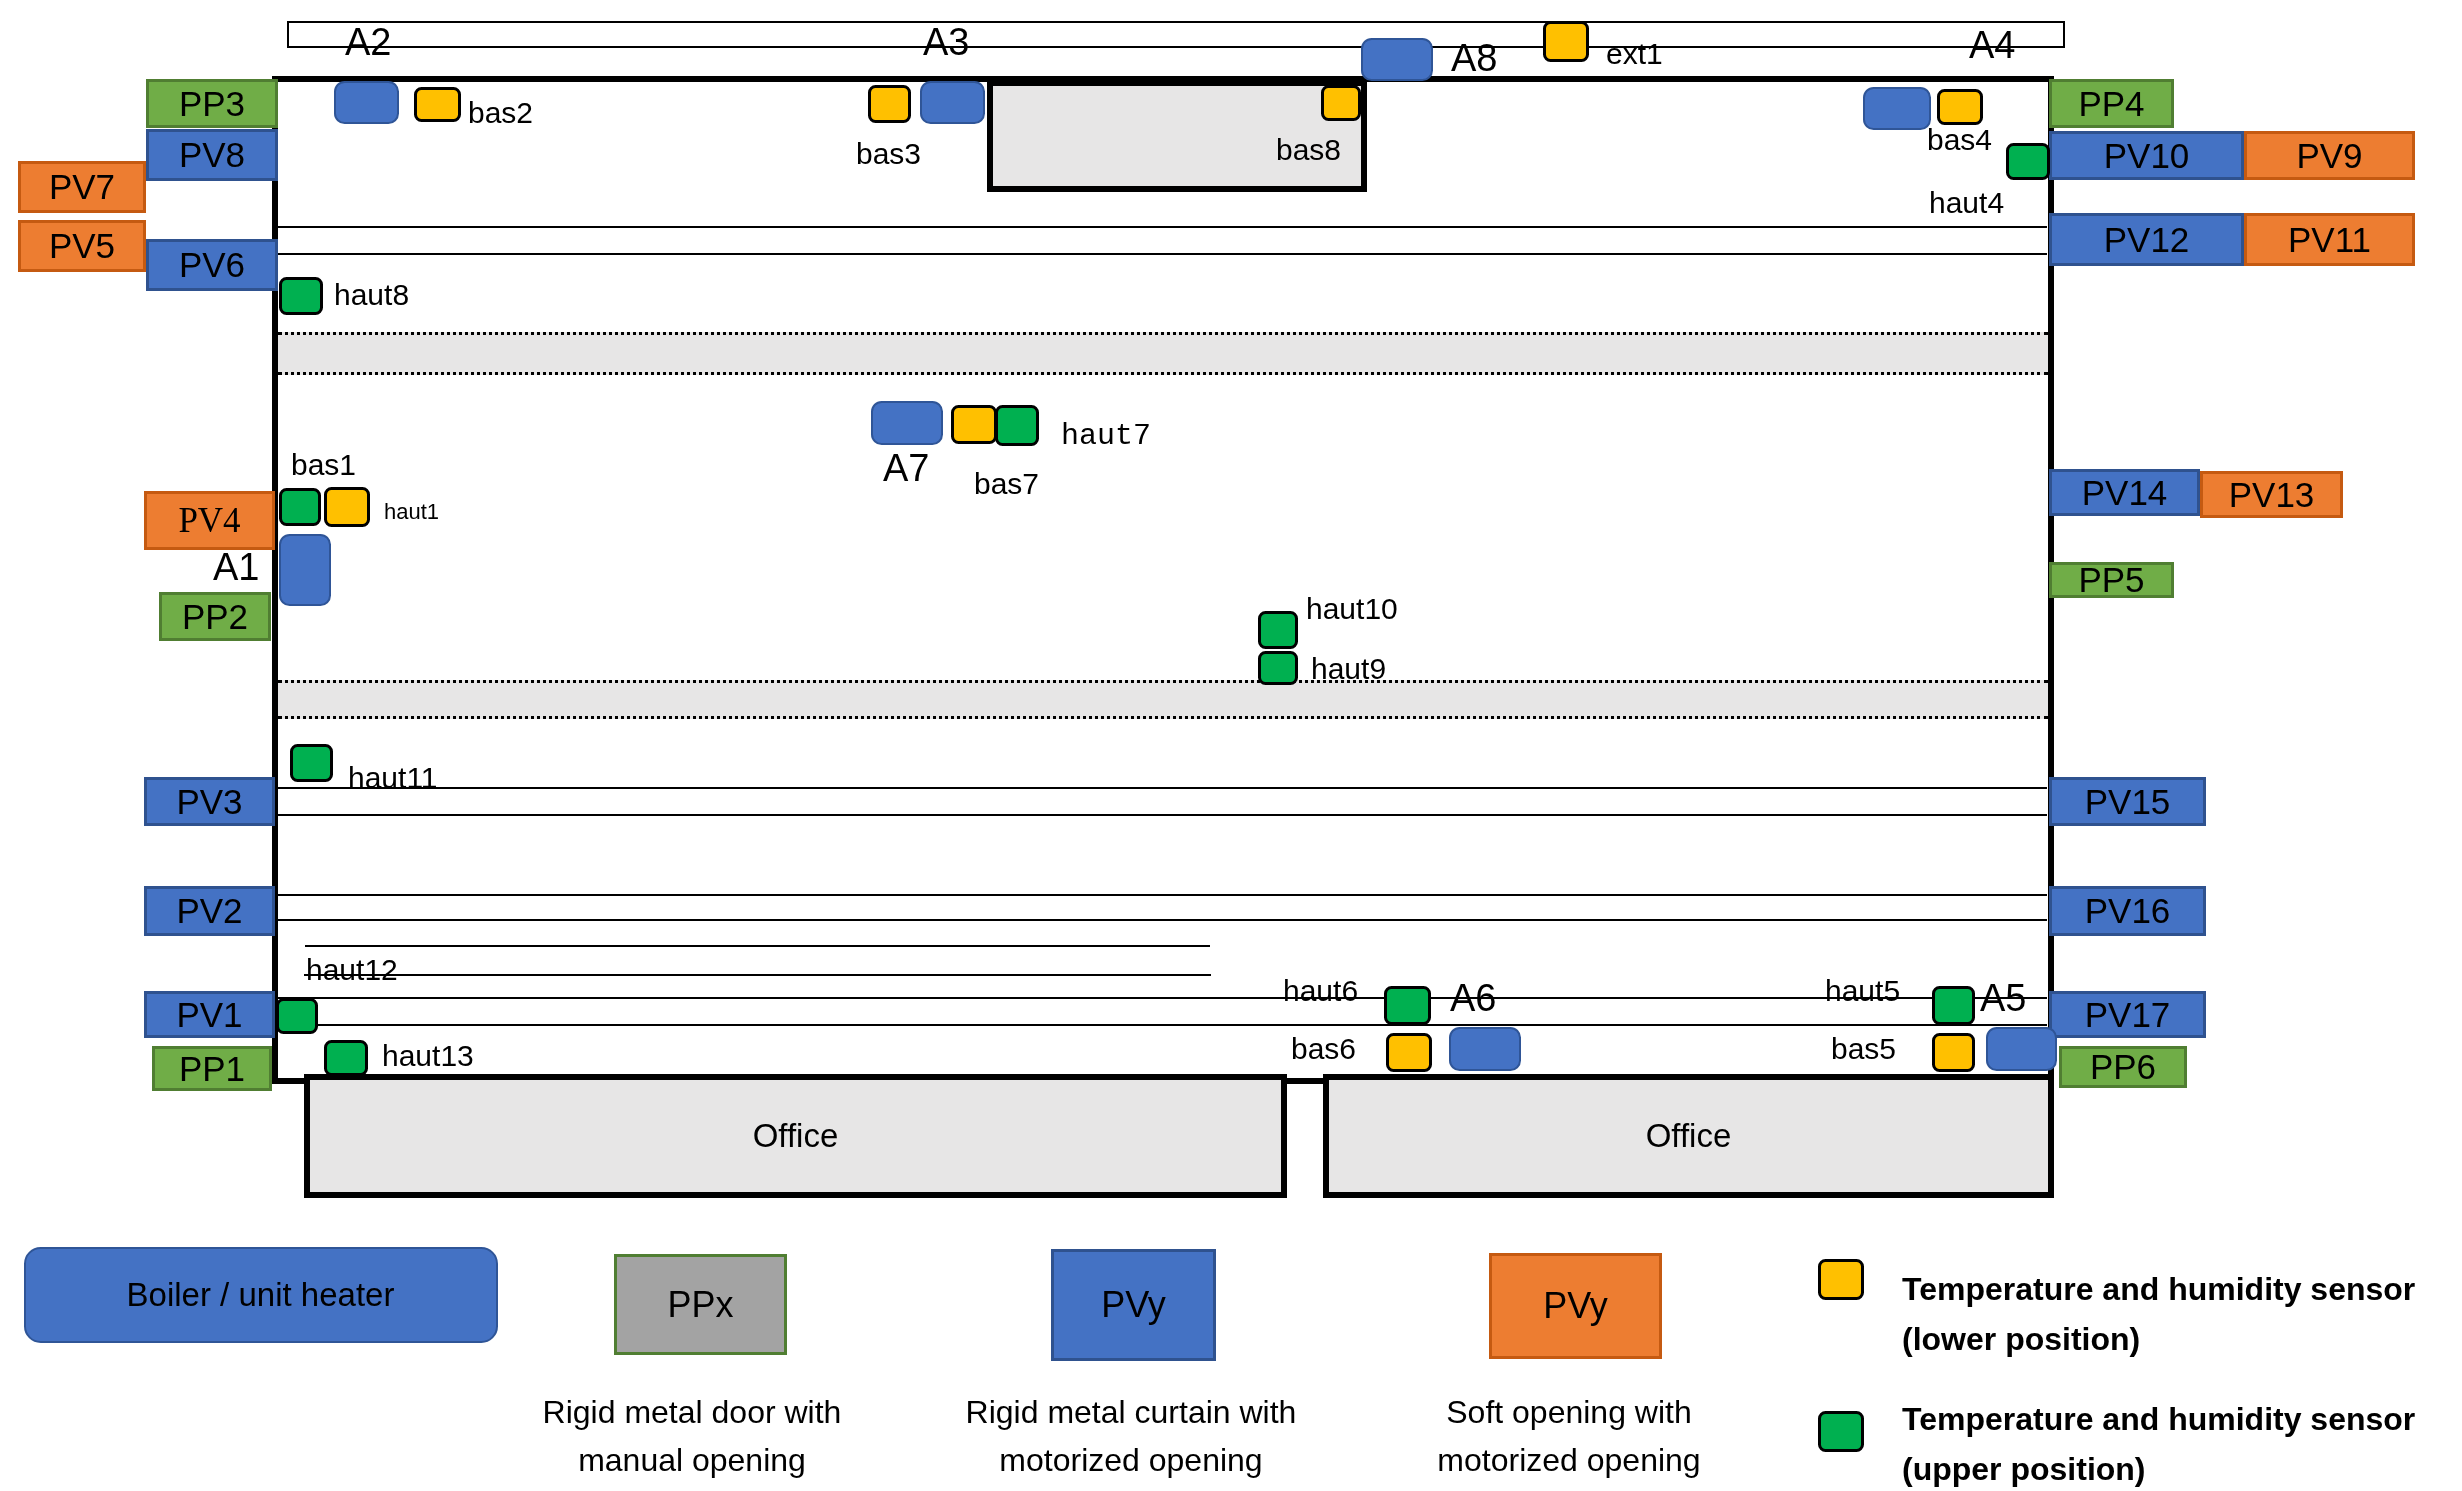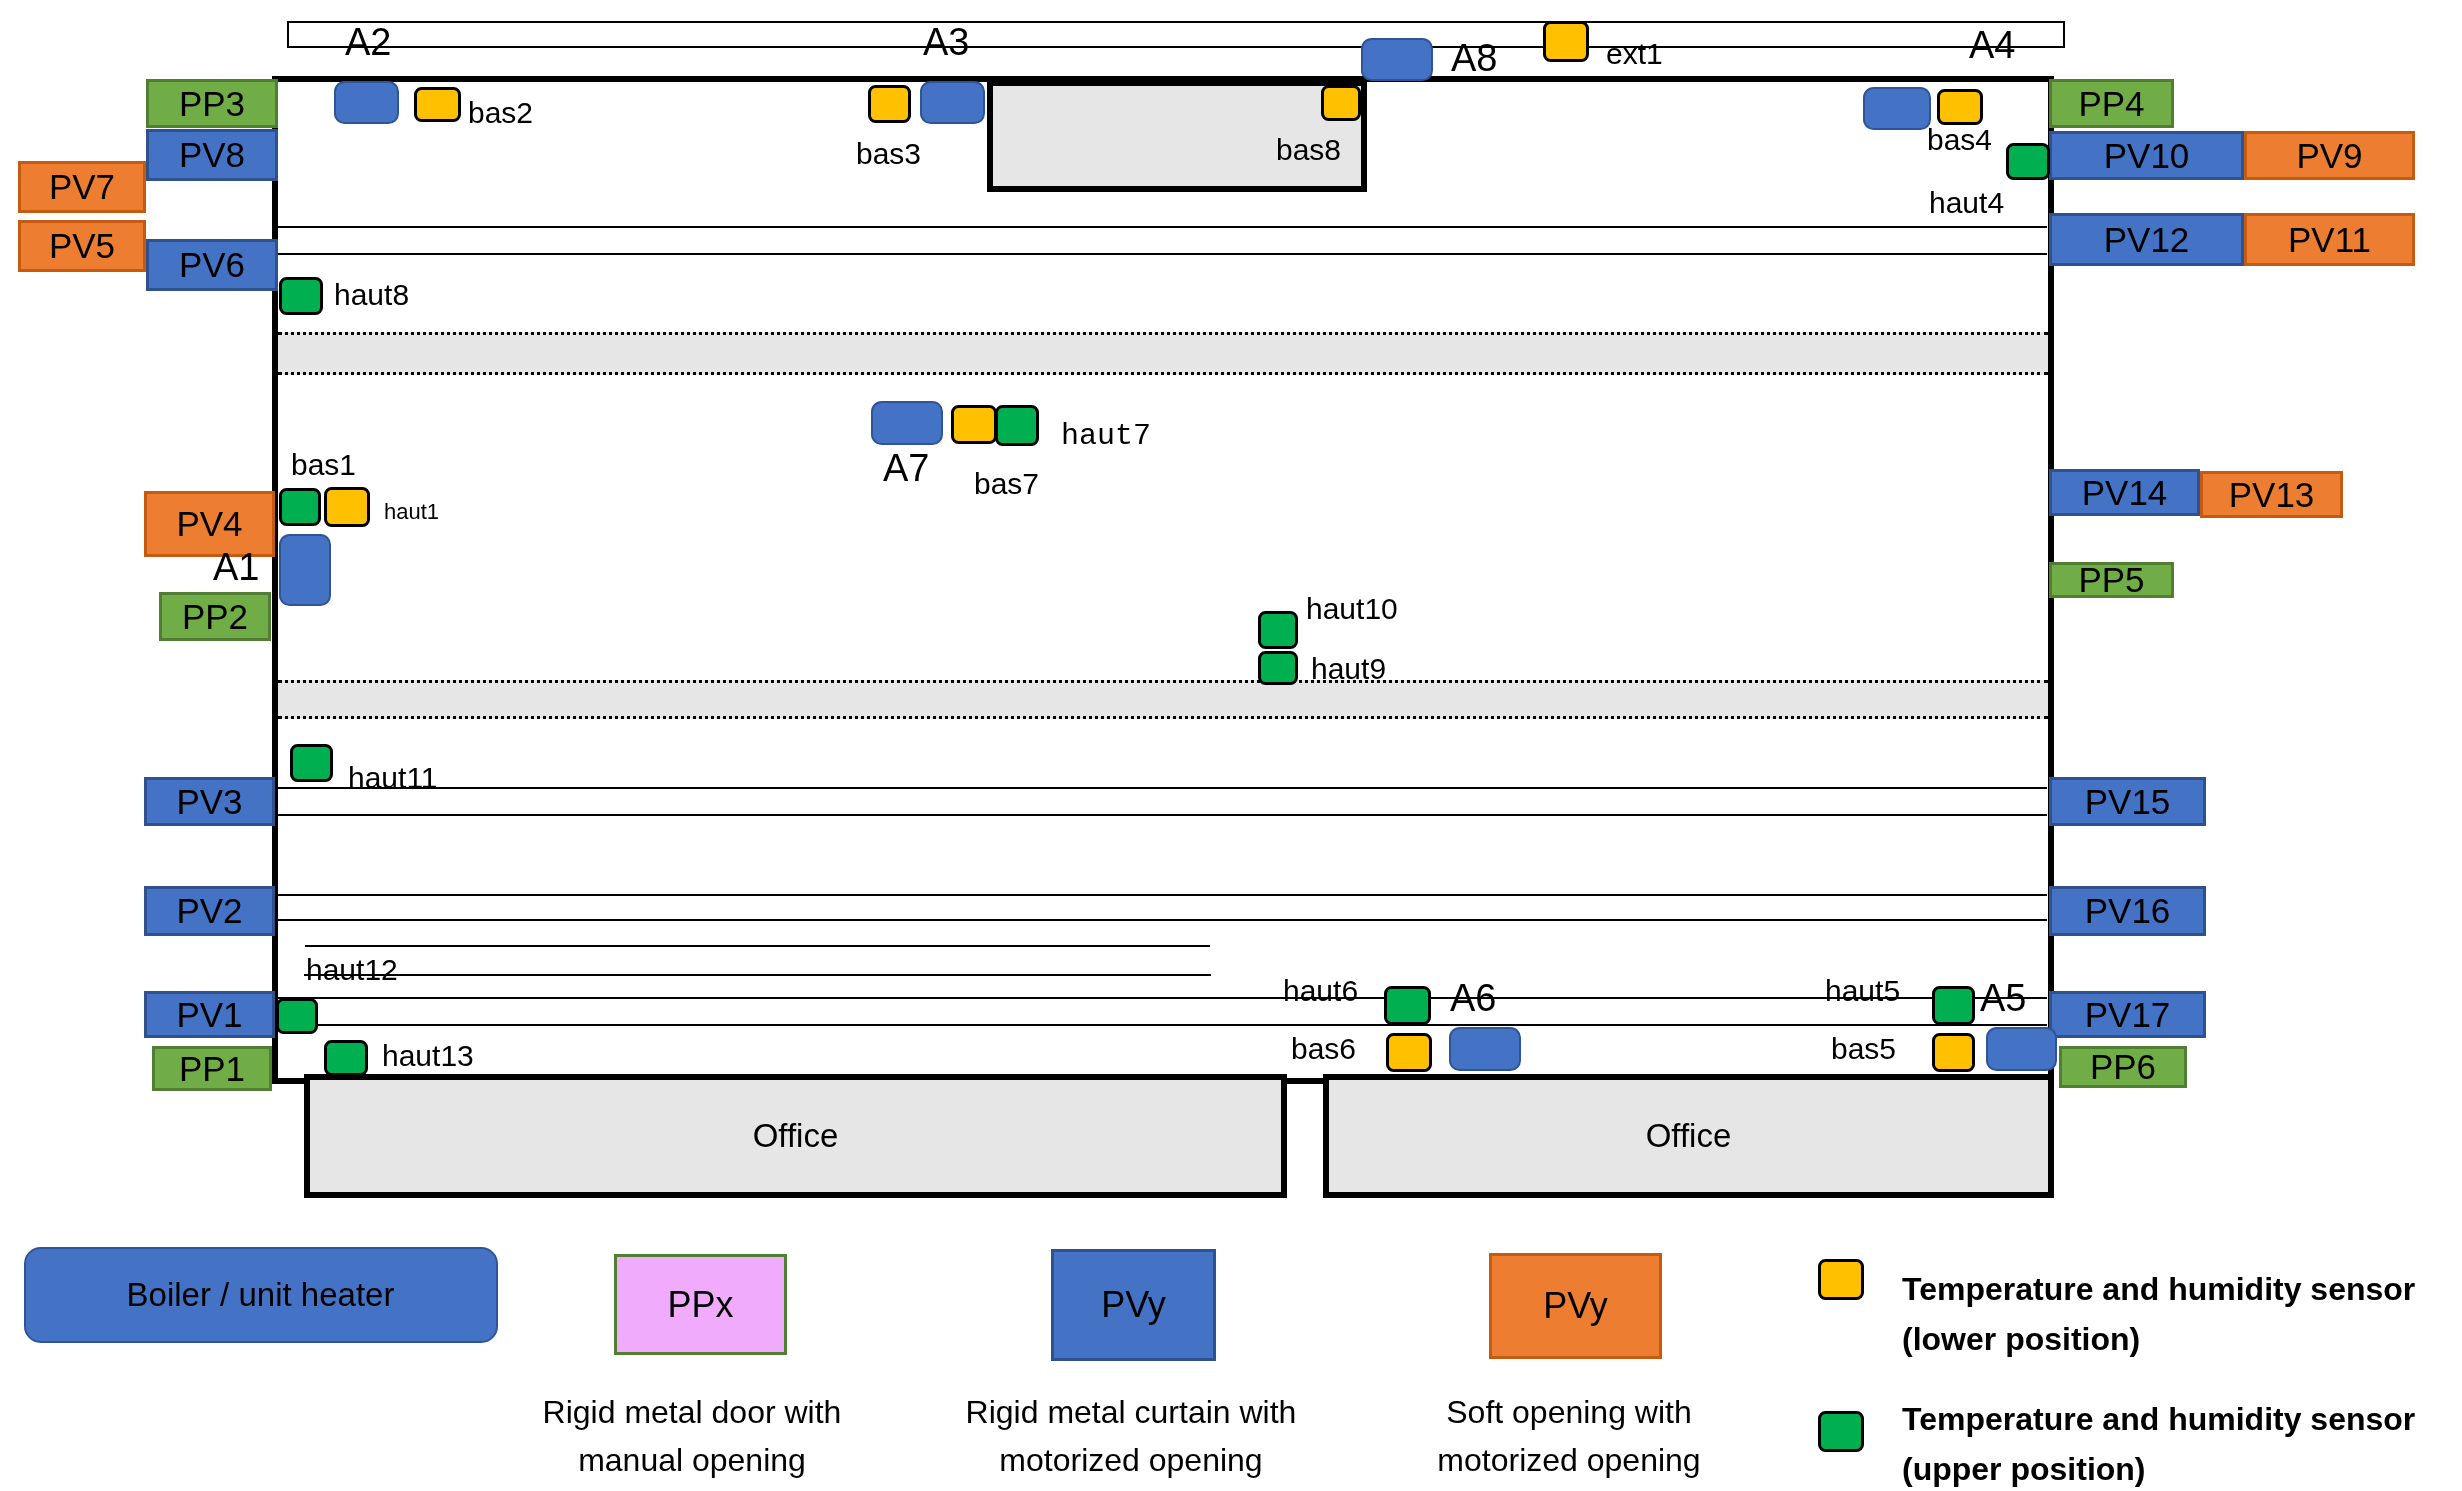--- a/index.html
+++ b/index.html
@@ -56,21 +56,21 @@
       <div class="room" style="left: 1323px; top: 1074px; width: 731px; height: 124px;">
         <span class="room-label">Office</span>
       </div>
     </div>
   <div id="layer-boxes">
       <div class="doorbox" style="left: 146px; top: 79px; width: 132px; height: 49px; background: rgb(112, 173, 71); border: 3px solid rgb(80, 126, 50);">PP3</div>
       <div class="doorbox" style="left: 18px; top: 129px; width: 128px; height: 52px; background: rgb(237, 125, 49); border: 3px solid rgb(197, 90, 17); margin-top: 32px;">PV7</div>
       <div class="doorbox" style="left: 146px; top: 129px; width: 132px; height: 52px; background: rgb(68, 114, 196); border: 3px solid rgb(47, 82, 143);">PV8</div>
       <div class="doorbox" style="left: 18px; top: 220px; width: 128px; height: 52px; background: rgb(237, 125, 49); border: 3px solid rgb(197, 90, 17);">PV5</div>
       <div class="doorbox" style="left: 146px; top: 220px; width: 132px; height: 52px; background: rgb(68, 114, 196); border: 3px solid rgb(47, 82, 143); margin-top: 19px;">PV6</div>
-      <div class="doorbox" style="left: 144px; top: 491px; width: 131px; height: 66px; background: rgb(237, 125, 49); border: 3px solid rgb(197, 90, 17);">PV4</div>
+      <div class="doorbox" style="left: 144px; top: 491px; width: 131px; height: 59px; background: rgb(237, 125, 49); border: 3px solid rgb(197, 90, 17); font-family: Liberation Serif, serif;">PV4</div>
       <div class="doorbox" style="left: 159px; top: 592px; width: 112px; height: 49px; background: rgb(112, 173, 71); border: 3px solid rgb(80, 126, 50);">PP2</div>
       <div class="doorbox" style="left: 144px; top: 777px; width: 131px; height: 49px; background: rgb(68, 114, 196); border: 3px solid rgb(47, 82, 143);">PV3</div>
       <div class="doorbox" style="left: 144px; top: 886px; width: 131px; height: 50px; background: rgb(68, 114, 196); border: 3px solid rgb(47, 82, 143);">PV2</div>
       <div class="doorbox" style="left: 144px; top: 991px; width: 131px; height: 47px; background: rgb(68, 114, 196); border: 3px solid rgb(47, 82, 143);">PV1</div>
       <div class="doorbox" style="left: 152px; top: 1046px; width: 120px; height: 45px; background: rgb(112, 173, 71); border: 3px solid rgb(80, 126, 50);">PP1</div>
       <div class="doorbox" style="left: 2049px; top: 79px; width: 125px; height: 49px; background: rgb(112, 173, 71); border: 3px solid rgb(80, 126, 50);">PP4</div>
       <div class="doorbox" style="left: 2049px; top: 131px; width: 195px; height: 49px; background: rgb(68, 114, 196); border: 3px solid rgb(47, 82, 143);">PV10</div>
       <div class="doorbox" style="left: 2244px; top: 131px; width: 171px; height: 49px; background: rgb(237, 125, 49); border: 3px solid rgb(197, 90, 17);">PV9</div>
       <div class="doorbox" style="left: 2049px; top: 213px; width: 195px; height: 53px; background: rgb(68, 114, 196); border: 3px solid rgb(47, 82, 143);">PV12</div>
       <div class="doorbox" style="left: 2244px; top: 213px; width: 171px; height: 53px; background: rgb(237, 125, 49); border: 3px solid rgb(197, 90, 17);">PV11</div>
@@ -139,21 +139,21 @@
       <div class="txt" style="left: 382px; top: 1040px; font-size: 30px;">haut13</div>
       <div class="txt" style="left: 1283px; top: 975px; font-size: 30px;">haut6</div>
       <div class="txt" style="left: 1450px; top: 979px; font-size: 38px;">A6</div>
       <div class="txt" style="left: 1291px; top: 1033px; font-size: 30px;">bas6</div>
       <div class="txt" style="left: 1825px; top: 975px; font-size: 30px;">haut5</div>
       <div class="txt" style="left: 1980px; top: 979px; font-size: 38px;">A5</div>
       <div class="txt" style="left: 1831px; top: 1033px; font-size: 30px;">bas5</div>
     </div>
   <div id="layer-legend">
       <div class="legend-label" style="left: 23.5px; top: 1247px; width: 470px; height: 92px; background: rgb(68, 114, 196); border: 2.3px solid rgb(47, 85, 151); border-radius: 16.7px; font-size: 33px;">Boiler / unit heater</div>
-      <div class="legend-label" style="left: 614px; top: 1254px; width: 167px; height: 95px; background: #f0abfc; border: 3px solid rgb(80, 126, 50); font-size: 36px;">PPx</div>
+      <div class="legend-label" style="left: 614px; top: 1254px; width: 167px; height: 95px; background: #a3a3a3; border: 3px solid rgb(80, 126, 50); font-size: 36px;">PPx</div>
       <div class="txt ctr" style="left: 692px; top: 1396px; font-size: 32px;">Rigid metal door with</div>
       <div class="txt ctr" style="left: 692px; top: 1444px; font-size: 32px;">manual opening</div>
       <div class="legend-label" style="left: 1051px; top: 1249px; width: 159px; height: 106px; background: rgb(68, 114, 196); border: 3px solid rgb(47, 82, 143); font-size: 36px;">PVy</div>
       <div class="txt ctr" style="left: 1131px; top: 1396px; font-size: 32px;">Rigid metal curtain with</div>
       <div class="txt ctr" style="left: 1131px; top: 1444px; font-size: 32px;">motorized opening</div>
       <div class="legend-label" style="left: 1489px; top: 1253px; width: 167px; height: 100px; background: rgb(237, 125, 49); border: 3px solid rgb(197, 90, 17); font-size: 36px;">PVy</div>
       <div class="txt ctr" style="left: 1569px; top: 1396px; font-size: 32px;">Soft opening with</div>
       <div class="txt ctr" style="left: 1569px; top: 1444px; font-size: 32px;">motorized opening</div>
       <div class="sensor" style="left: 1818px; top: 1259px; width: 46px; height: 41px; background: rgb(255, 192, 0);"></div>
       <div class="txt bold" style="left: 1902px; top: 1273px; font-size: 32px;">Temperature and humidity sensor</div>

